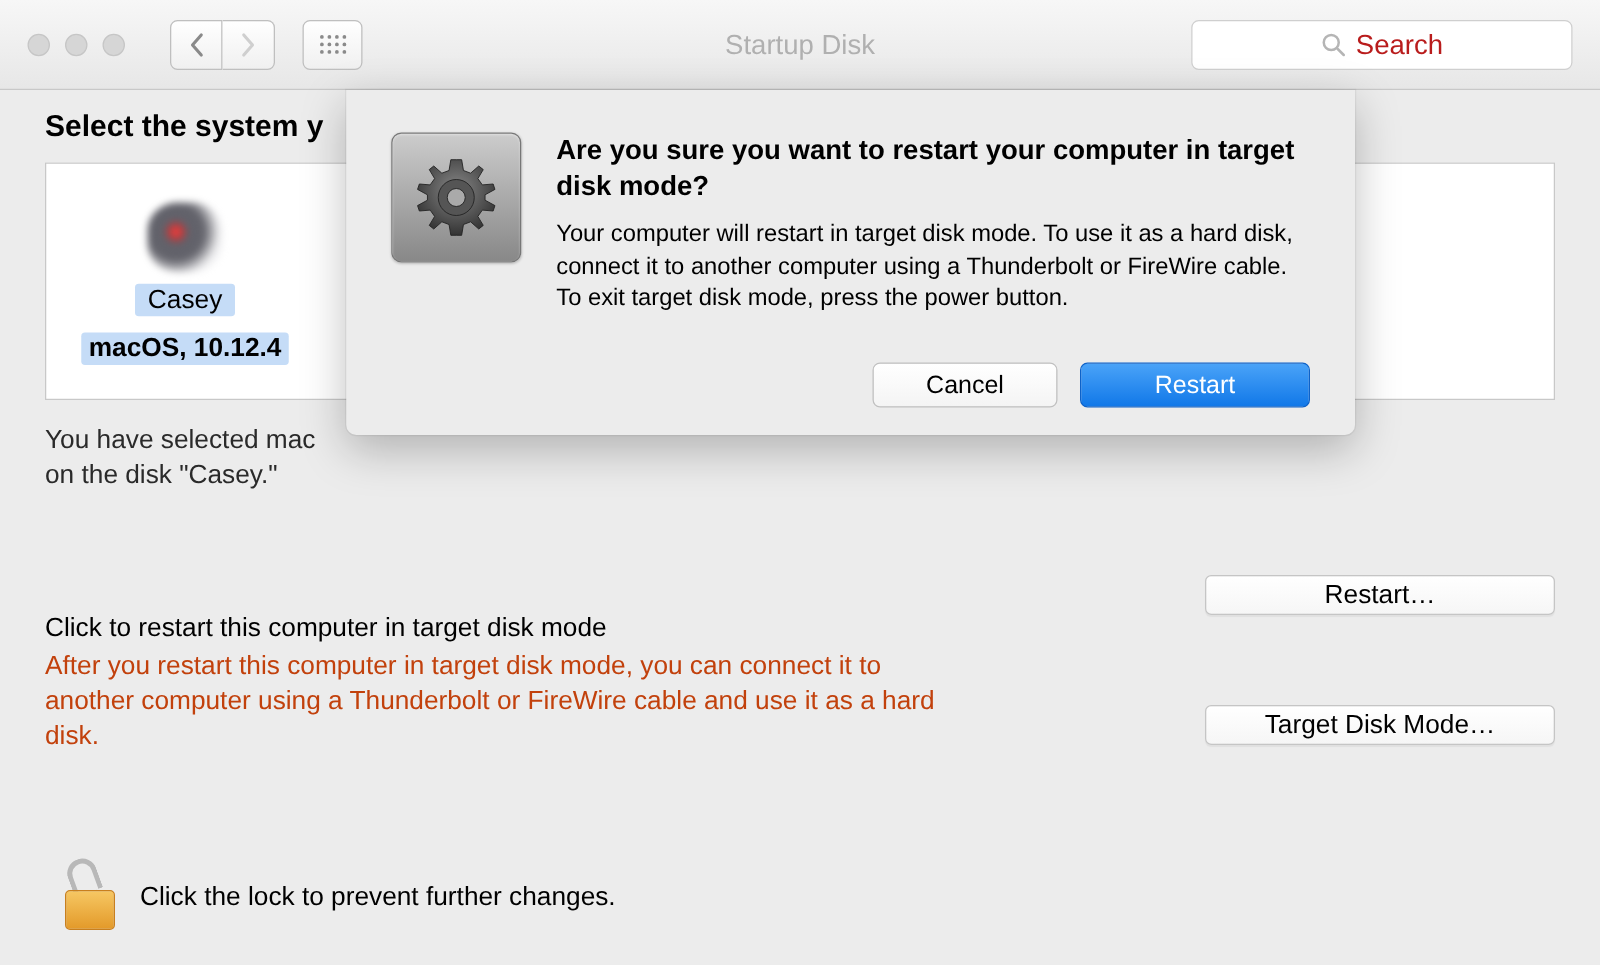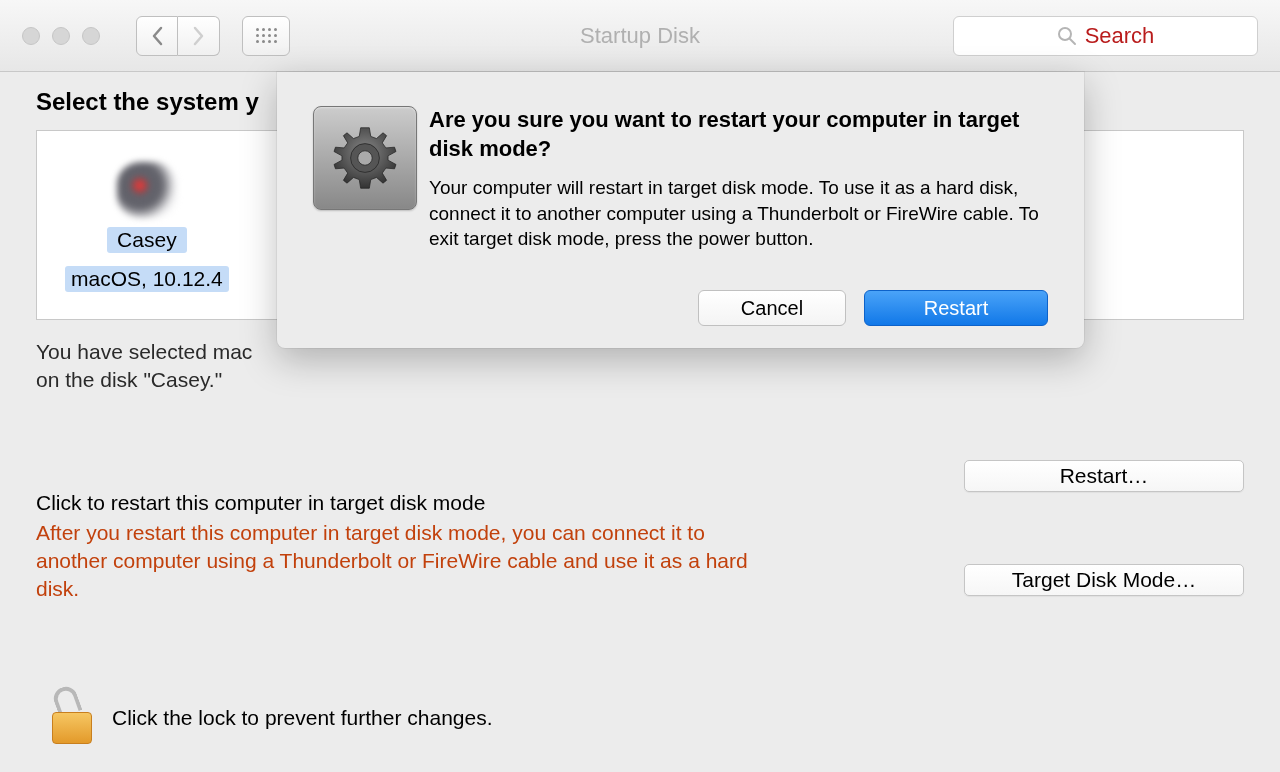--- a/index.html
+++ b/index.html
@@ -147,20 +147,21 @@
       padding: 1px 10px;
       border-radius: 3px;
     }
     .disk-version {
       font-size: 21px;
       color: #000;
       background: #c5dcf7;
       padding: 1px 6px;
       border-radius: 3px;
       margin-top: 13px;
+      font-weight: bold;
     }
     .status-line {
       font-size: 21px;
       color: #2a2a2a;
       line-height: 1.35;
     }
     .restart-btn-main, .target-disk-btn {
       position: absolute;
       right: 36px;
       width: 280px;
@@ -234,21 +235,21 @@
     
     .modal {
       position: absolute;
       top: 72px;
       left: 277px;
       width: 807px;
       background: #ececec;
       box-shadow: 0 0 0 1px rgba(0,0,0,0.05), 0 12px 36px rgba(0,0,0,0.25);
       padding: 34px 36px 22px 36px;
       display: flex;
-      gap: 12px;
+      gap: 28px;
       border-radius: 0 0 8px 8px;
     }
     .modal-icon {
       width: 104px;
       height: 104px;
       flex-shrink: 0;
       background: linear-gradient(to bottom, #cccccc, #888888);
       border: 1px solid #777;
       border-radius: 8px;
       display: flex;

